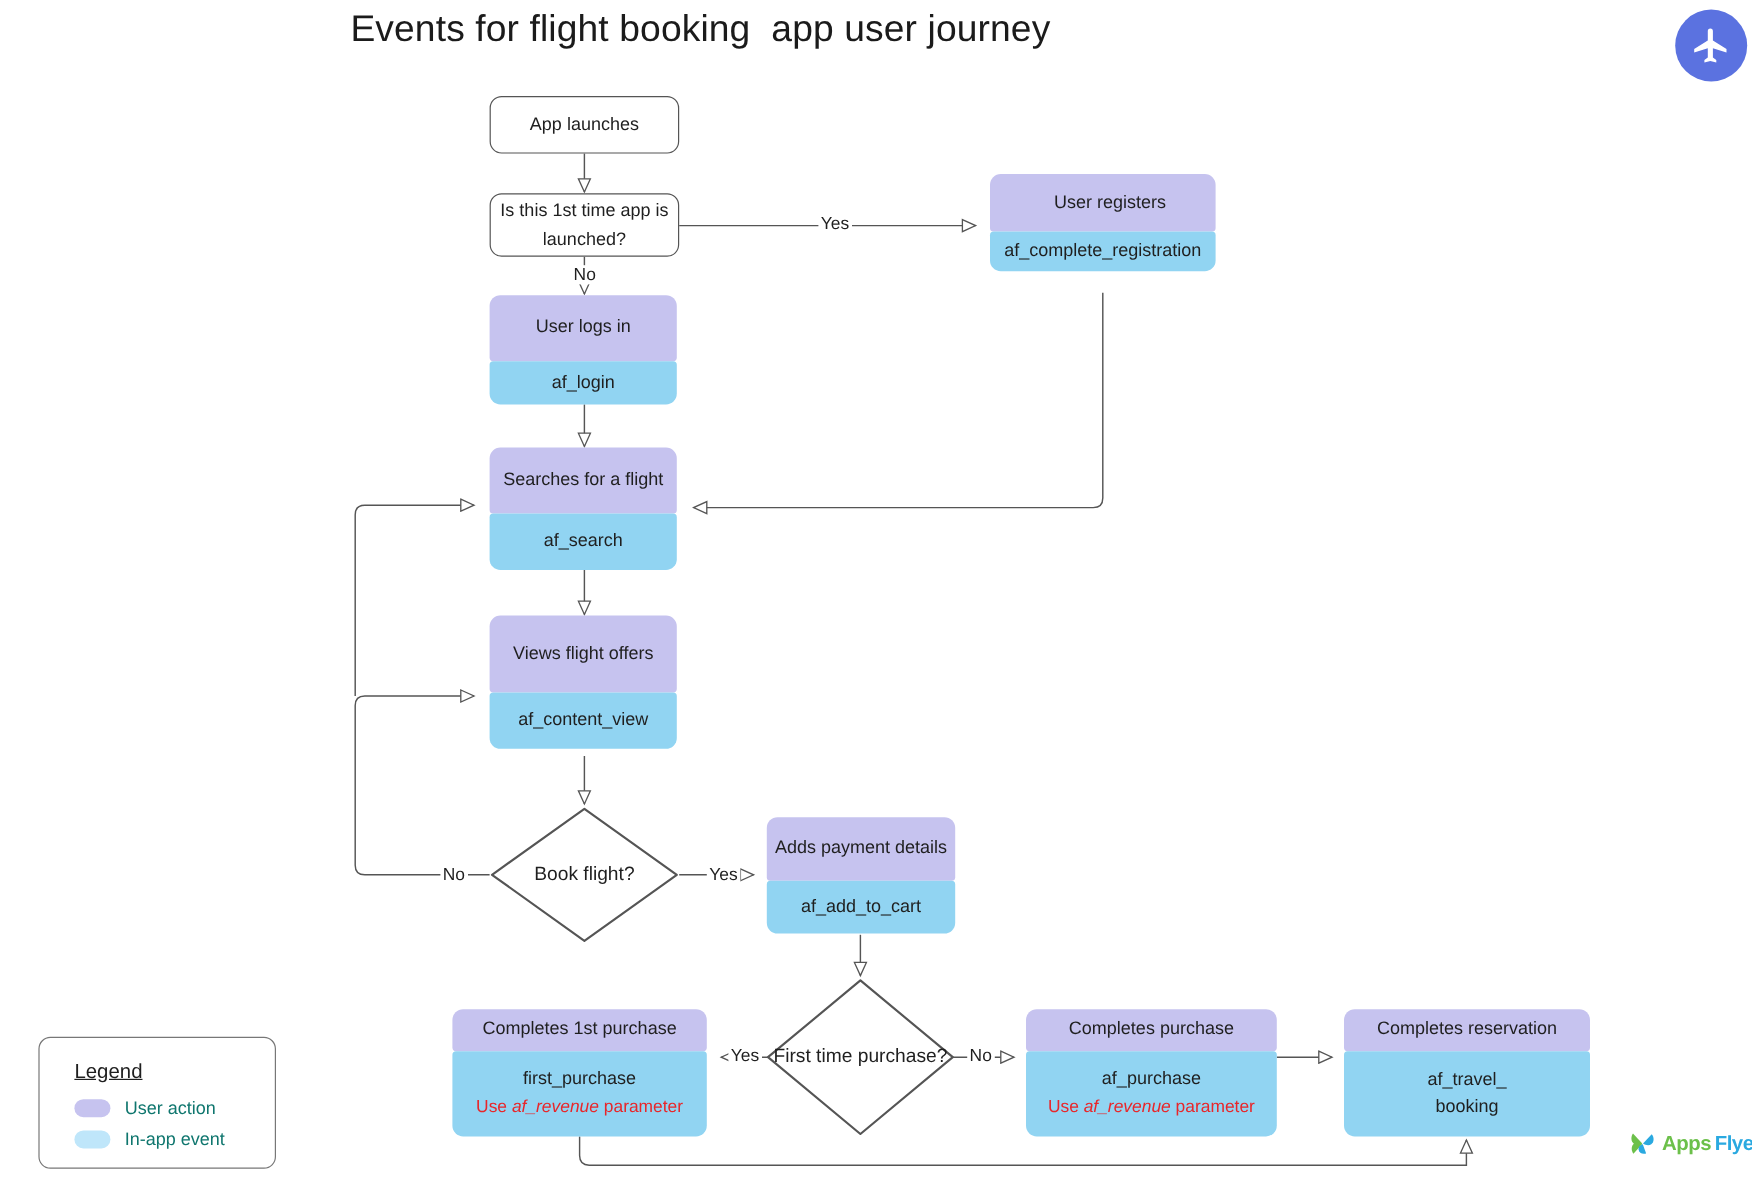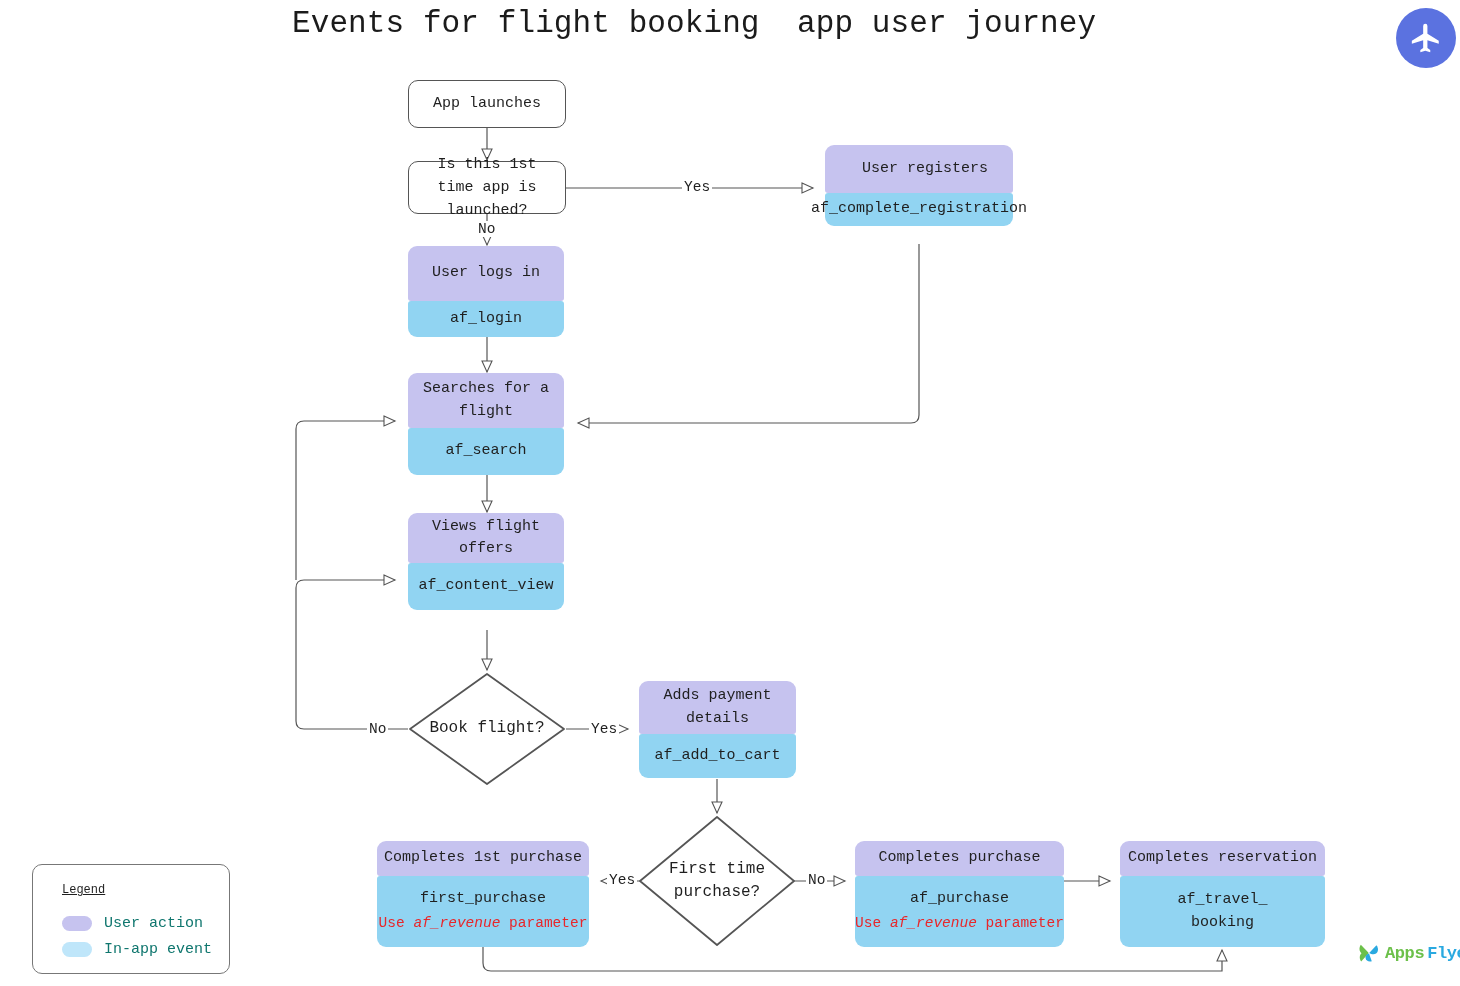--- a/index.html
+++ b/index.html
@@ -10,21 +10,20 @@
   body {
     font-family: "Liberation Sans", sans-serif;
     color: #1f1f1f;
   }
   #canvas {
     position: relative;
     width: 1460px;
     height: 986px;
     overflow: hidden;
     background: #ffffff;
-    font-family: Liberation Mono, monospace;
   }
   #edges {
     position: absolute;
     left: 0;
     top: 0;
     width: 1460px;
     height: 986px;
     pointer-events: none;
   }
   .title {
@@ -125,21 +124,21 @@
     height: 110px;
     border: 1.2px solid #777777;
     border-radius: 10px;
     background: #ffffff;
     box-sizing: border-box;
   }
   .legend-title {
     position: absolute;
     left: 29px;
     top: 18px;
-    font-size: 12px;
+    font-size: 17px;
     text-decoration: underline;
     color: #1f1f1f;
   }
   .legend-row {
     position: absolute;
     left: 29px;
     display: flex;
     align-items: center;
     gap: 12px;
     font-size: 15px;
@@ -257,21 +256,21 @@
   </div>
 
   <div class="stack" style="left:408px; top:373px; width:156px;">
     <div class="cap-action" style="height:55px;">Searches for a flight</div>
     <div class="cap-event" style="height:47px;">
       <span>af_search</span>
     </div>
   </div>
 
   <div class="stack" style="left:408px; top:513px; width:156px;">
-    <div class="cap-action" style="height:50px;">Views flight offers</div>
+    <div class="cap-action" style="height:64px;">Views flight offers</div>
     <div class="cap-event" style="height:47px;">
       <span>af_content_view</span>
     </div>
   </div>
 
   <div class="diamond-wrap" style="left:407px; top:671px; width:160px; height:116px;">
     <svg width="160" height="116" viewBox="0 0 160 116">
       <path d="M80,3 L157,58 L80,113 L3,58 Z" fill="#ffffff" stroke="#555555" stroke-width="1.8" stroke-linejoin="round"></path>
     </svg>
     <div class="diamond-label">Book flight?</div>

